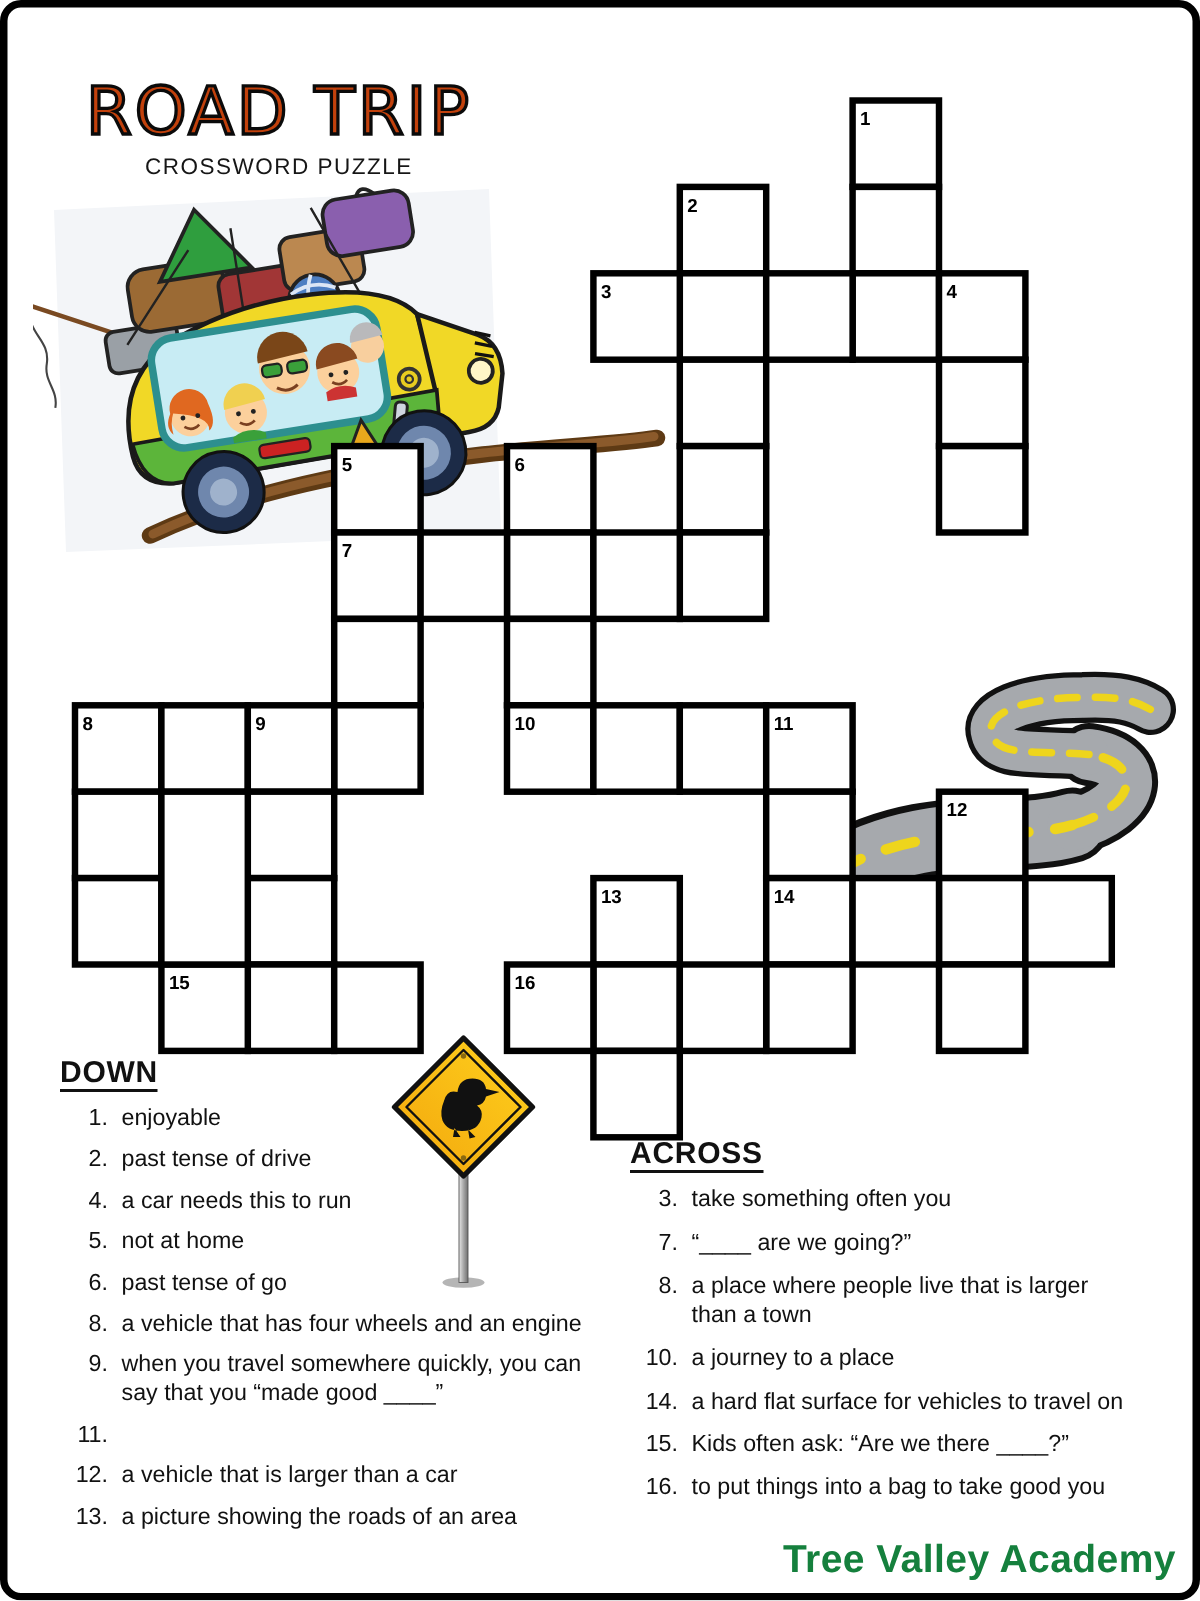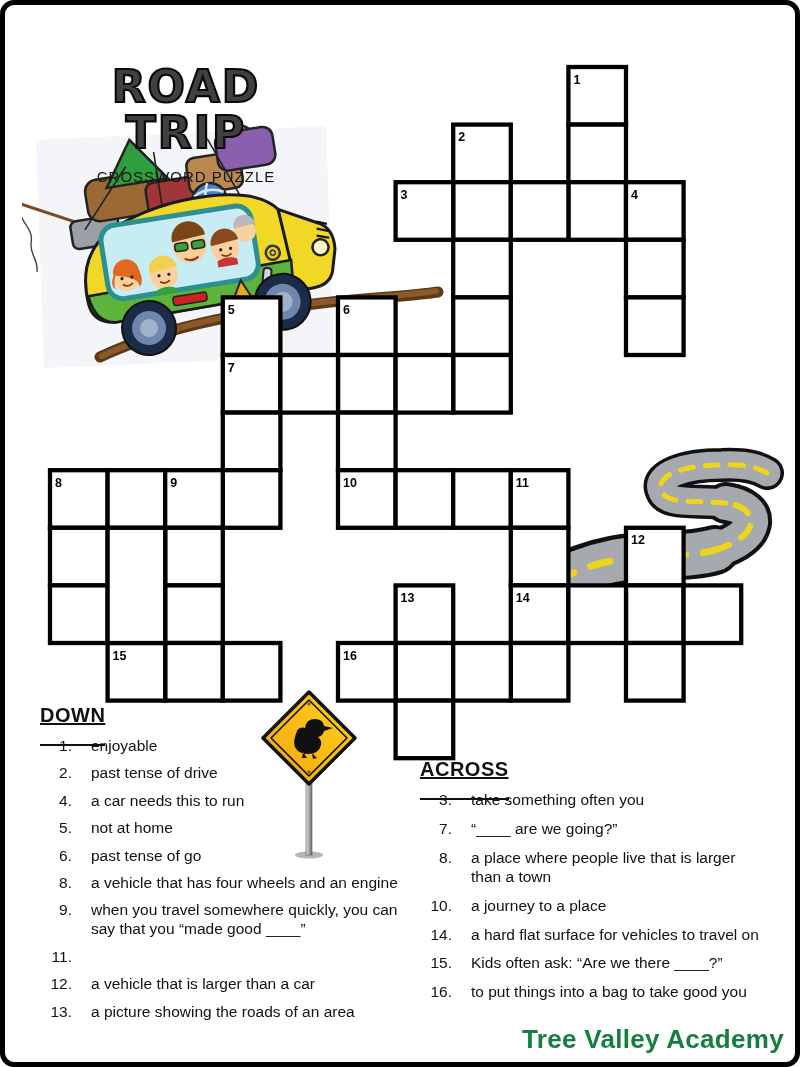--- a/index.html
+++ b/index.html
@@ -2,32 +2,32 @@
 <html><head>
 <meta charset="utf-8">
 <style>
   html,body{margin:0;padding:0;background:#ffffff;}
   .page{position:relative;width:800px;height:1067px;background:#fff;overflow:hidden;
         font-family:"Liberation Sans",sans-serif;color:#111;}
   .frame{position:absolute;inset:0;border:5px solid #000;border-radius:14px;pointer-events:none;z-index:9;}
   .layer{position:absolute;left:0;top:0;width:800px;height:1067px;}
 
   .titleblock{position:absolute;left:36px;top:52px;width:300px;text-align:center;z-index:4;}
-  .titleblock h1{margin:12px;font-family:"DejaVu Sans",sans-serif;font-weight:bold;
-        font-size:44px;line-height:1.05;letter-spacing:2px;color:#404040;
+  .titleblock h1{margin:0;font-family:"DejaVu Sans",sans-serif;font-weight:normal;
+        font-size:44px;line-height:1.05;letter-spacing:2px;color:#c2410c;
         -webkit-text-stroke:2.2px #0a0a0a;}
   .subtitle{margin-top:5px;font-size:15px;letter-spacing:1px;color:#161616;}
 
   .clues{position:absolute;z-index:5;}
   .clues h2{margin:0 0 10px 0;font-size:20px;letter-spacing:0.5px;}
-  .clues h2 span{border-bottom:2.5px solid #111;padding-bottom:18px;text-decoration:underline;}
+  .clues h2 span{border-bottom:2.5px solid #111;padding-bottom:0;}
   .clues ol{list-style:none;margin:0;padding:0;}
   .clues li{display:flex;margin-bottom:8.5px;font-size:15.5px;line-height:1.22;}
   .clues li .n{flex:0 0 32px;text-align:right;}
-  .clues li .t{margin-left:19px;white-space:pre-line;}
+  .clues li .t{margin-left:9px;white-space:pre-line;}
   .down-clues{left:40px;top:704px;width:398px;}
   .across-clues{left:420px;top:758px;width:375px;}
   .across-clues li{margin-bottom:10px;}
 
   .footer{position:absolute;right:16px;bottom:12px;font-size:26px;font-weight:bold;
           letter-spacing:0.3px;z-index:5;}
   svg{display:block;}
 </style>
 </head>
 <body>

